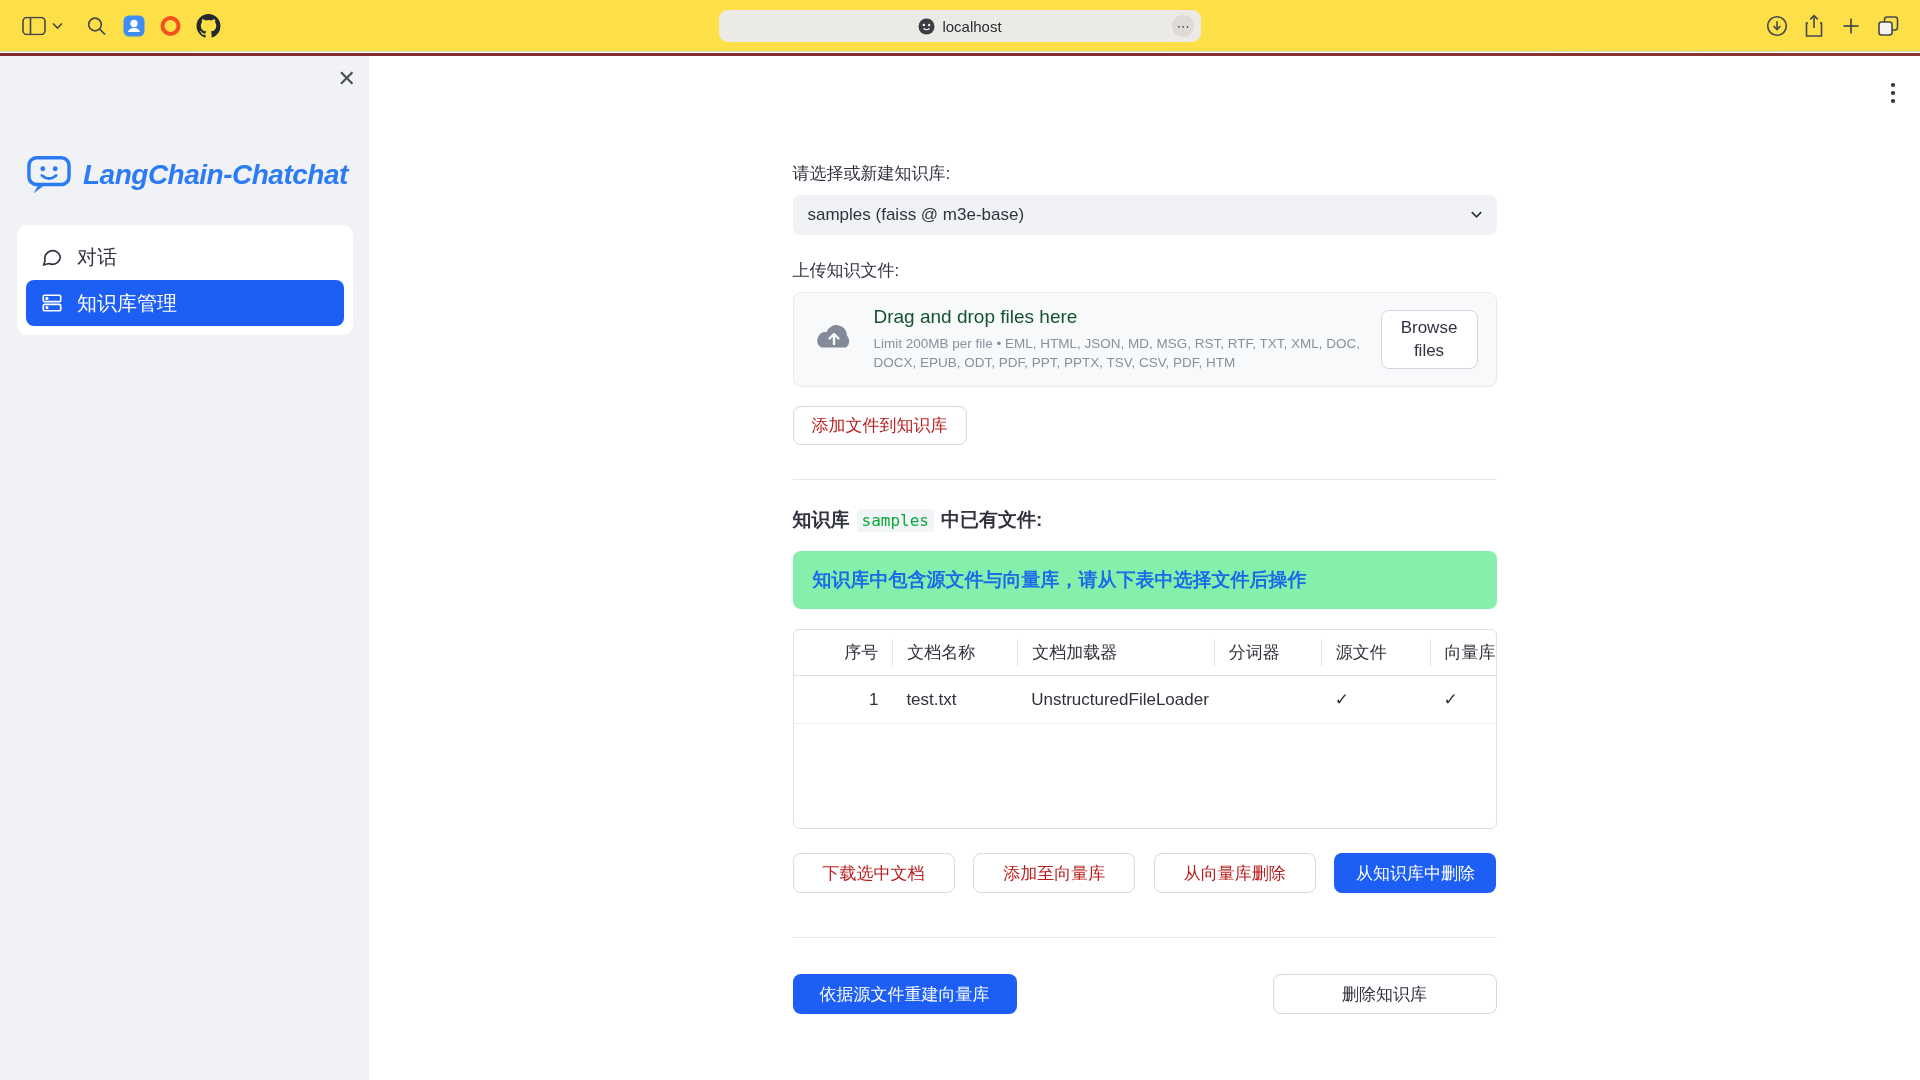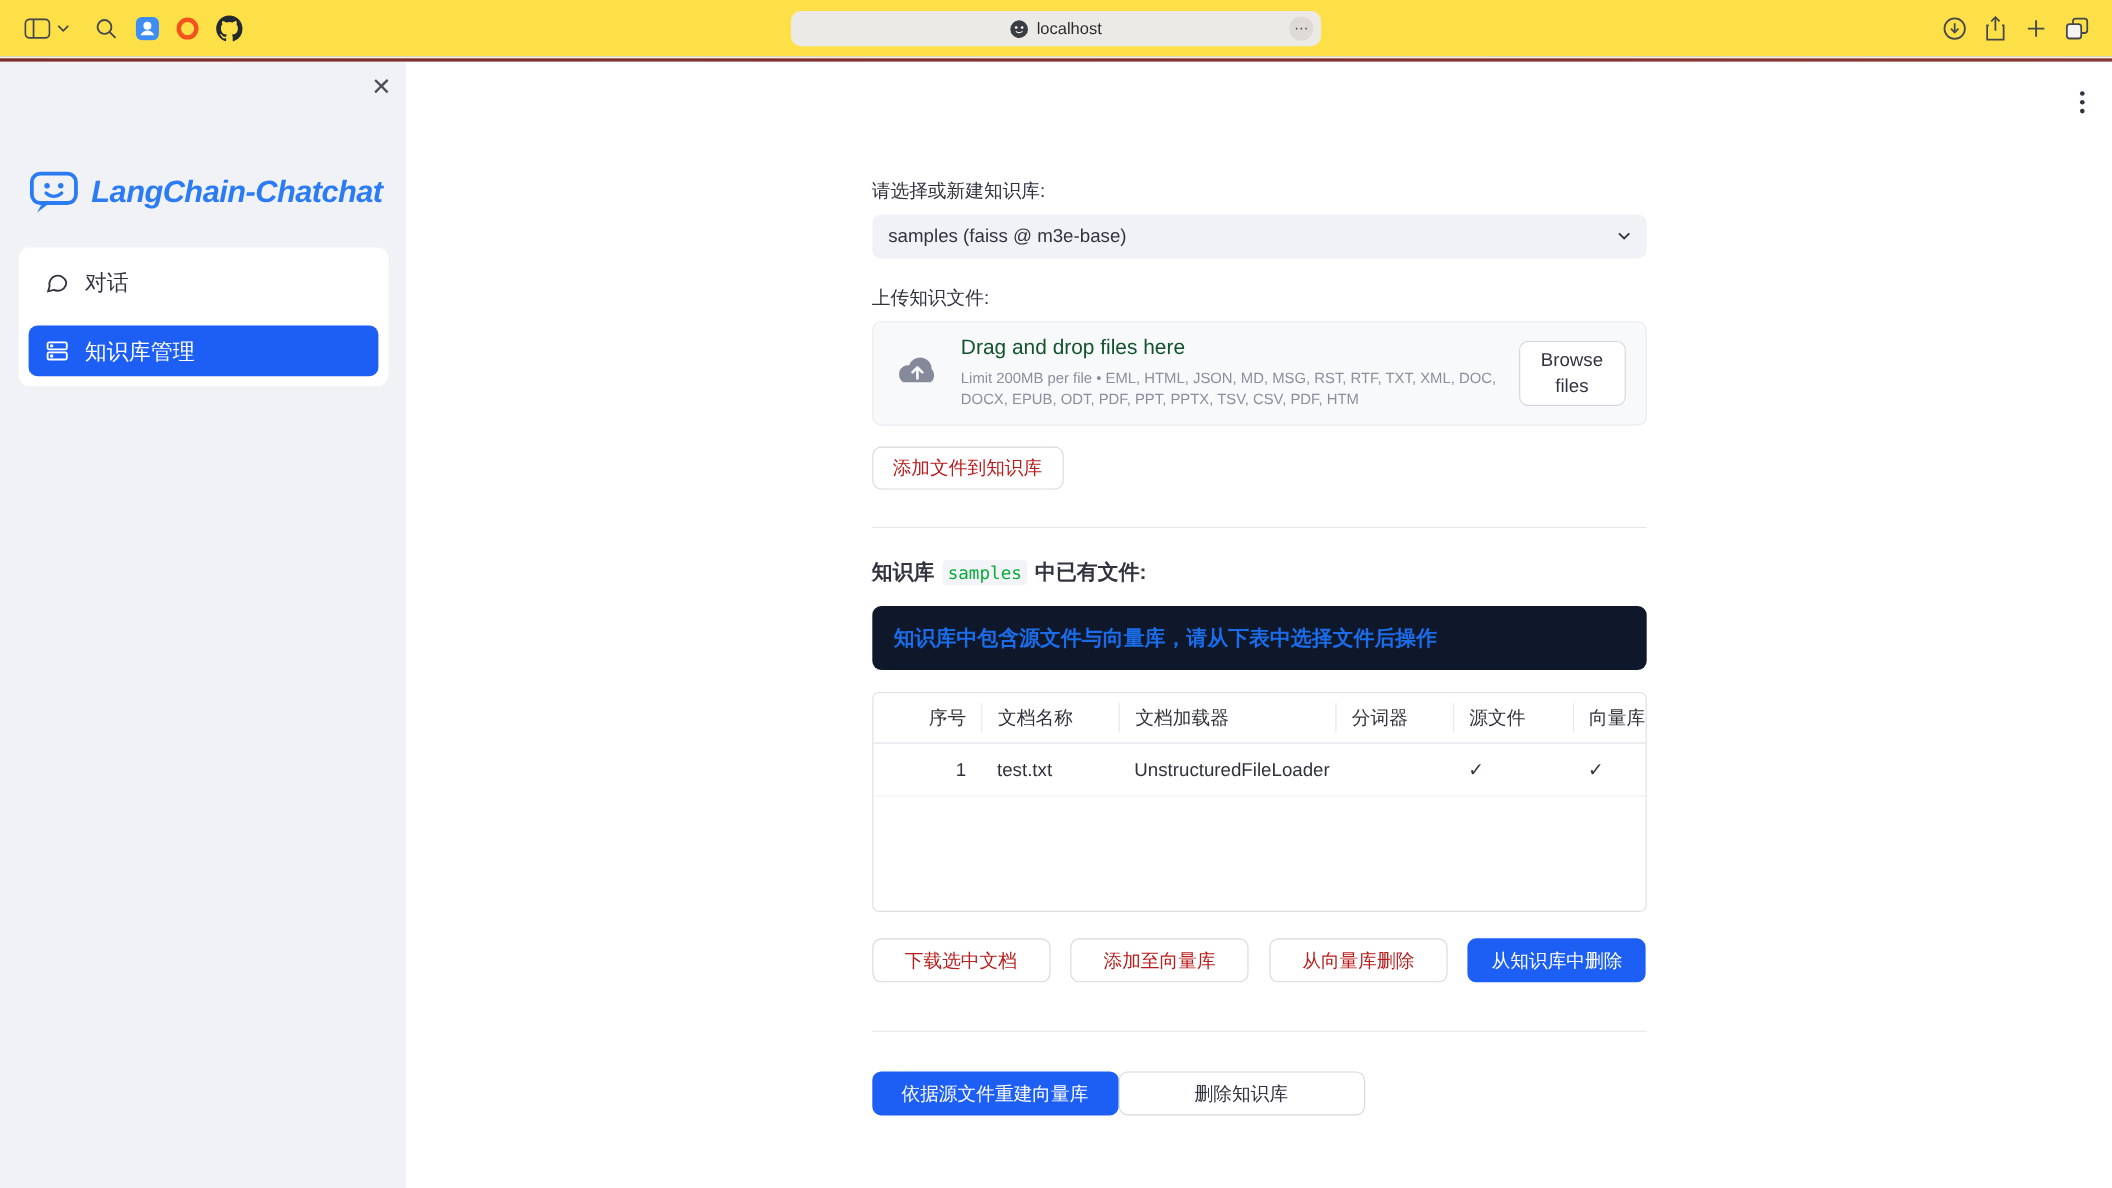--- a/index.html
+++ b/index.html
@@ -28,21 +28,21 @@
   .sidebar { position:absolute; top:0; left:0; width:369px; height:100%; background:#f0f2f6; }
   .sidebar-close { position:absolute; top:12px; right:13px; font-size:22px; color:#4b4f57;
     line-height:1; cursor:pointer; font-weight:400; }
   .logo-row { position:absolute; top:98px; left:26px; display:flex; align-items:center; gap:11px; }
   .logo-text { font-size:28px; font-weight:bold; font-style:italic; color:#2b7bf5;
     letter-spacing:-0.5px; white-space:nowrap; }
   .menu-card { position:absolute; top:169px; left:17px; width:336px; background:#fff;
     border-radius:10px; padding:9px; }
   .menu-item { height:46px; border-radius:8px; display:flex; align-items:center; gap:14px;
     padding:0 15px; font-size:20px; color:#31333f; cursor:pointer; }
-  .menu-item + .menu-item { margin-top:16px; }
+  .menu-item + .menu-item { margin-top:0; }
   .menu-item.active { background:#1d5ef5; color:#fff; }
 
   .main { position:absolute; top:12px; left:369px; width:1551px; height:100%; }
   .kebab { position:absolute; top:12px; right:18px; }
   .content { width:704px; margin:0 auto; padding-top:94px; }
 
   .field-label { font-size:17px; color:#31333f; margin-bottom:10px; }
   .selectbox { height:40px; background:#f0f2f6; border-radius:8px; display:flex;
     align-items:center; padding:0 15px; position:relative; margin-bottom:24px; cursor:pointer; }
   .selectbox-value { font-size:17px; color:#31333f; }
@@ -67,21 +67,21 @@
   .add-btn { display:inline-flex; padding:0 18px; height:39px; }
 
   hr.divider { border:none; border-top:1px solid #e5e7eb; margin-top:34px; }
 
   .kb-line { margin-top:27px; font-size:19px; font-weight:700; color:#31333f;
     display:flex; align-items:center; }
   .kb-code { font-family:"DejaVu Sans Mono","Liberation Mono",monospace; font-weight:400;
     font-size:16px; color:#09ab3b; background:#f3f4f7; border-radius:4px;
     padding:2px 5px; margin:0 7px; }
 
-  .info-box { margin-top:18px; background:#0f172a; border-radius:8px; padding:16px 20px;
+  .info-box { margin-top:18px; background:#86efac; border-radius:8px; padding:16px 20px;
     font-size:19px; font-weight:600; color:#1a6ce8; }
 
   .kb-table { margin-top:20px; width:704px; height:200px; border:1px solid #dcdfe4;
     border-radius:6px; overflow:hidden; background:#fff; }
   .thead { display:flex; height:46px; align-items:center; border-bottom:1px solid #dcdfe4;
     font-size:17px; color:#2f323a; }
   .th { padding:0 14px; white-space:nowrap; overflow:hidden; }
   .th + .th { border-left:1px solid #e4e7eb; height:60%; display:flex; align-items:center; }
   .trow { display:flex; height:48px; align-items:center; border-bottom:1px solid #edeff2;
     font-size:17px; color:#2f323a; cursor:pointer; }
@@ -91,21 +91,21 @@
   .c2 { width:197px; }
   .c3 { width:107px; }
   .c4 { width:109px; }
   .c5 { width:66px; }
   .td.c0 { text-align:right; }
 
   .actions-row { margin-top:24px; display:flex; justify-content:space-between; }
   .actions-row .btn { width:162px; }
 
   hr.divider2 { border:none; border-top:1px solid #e5e7eb; margin-top:44px; }
-  .bottom-row { margin-top:36px; display:flex; justify-content:flex-start; }
+  .bottom-row { margin-top:36px; display:flex; justify-content:space-between; }
   .bottom-row .btn { width:224px; }
 </style>
 </head>
 <body>
 
 <div class="browser-bar">
 
   <span class="tb-icon" style="left:22px">
     <svg width="24" height="19" viewBox="0 0 24 19" fill="none" stroke="#46484d" stroke-width="1.6">
       <rect x="1" y="1" width="22" height="17" rx="4"></rect>

